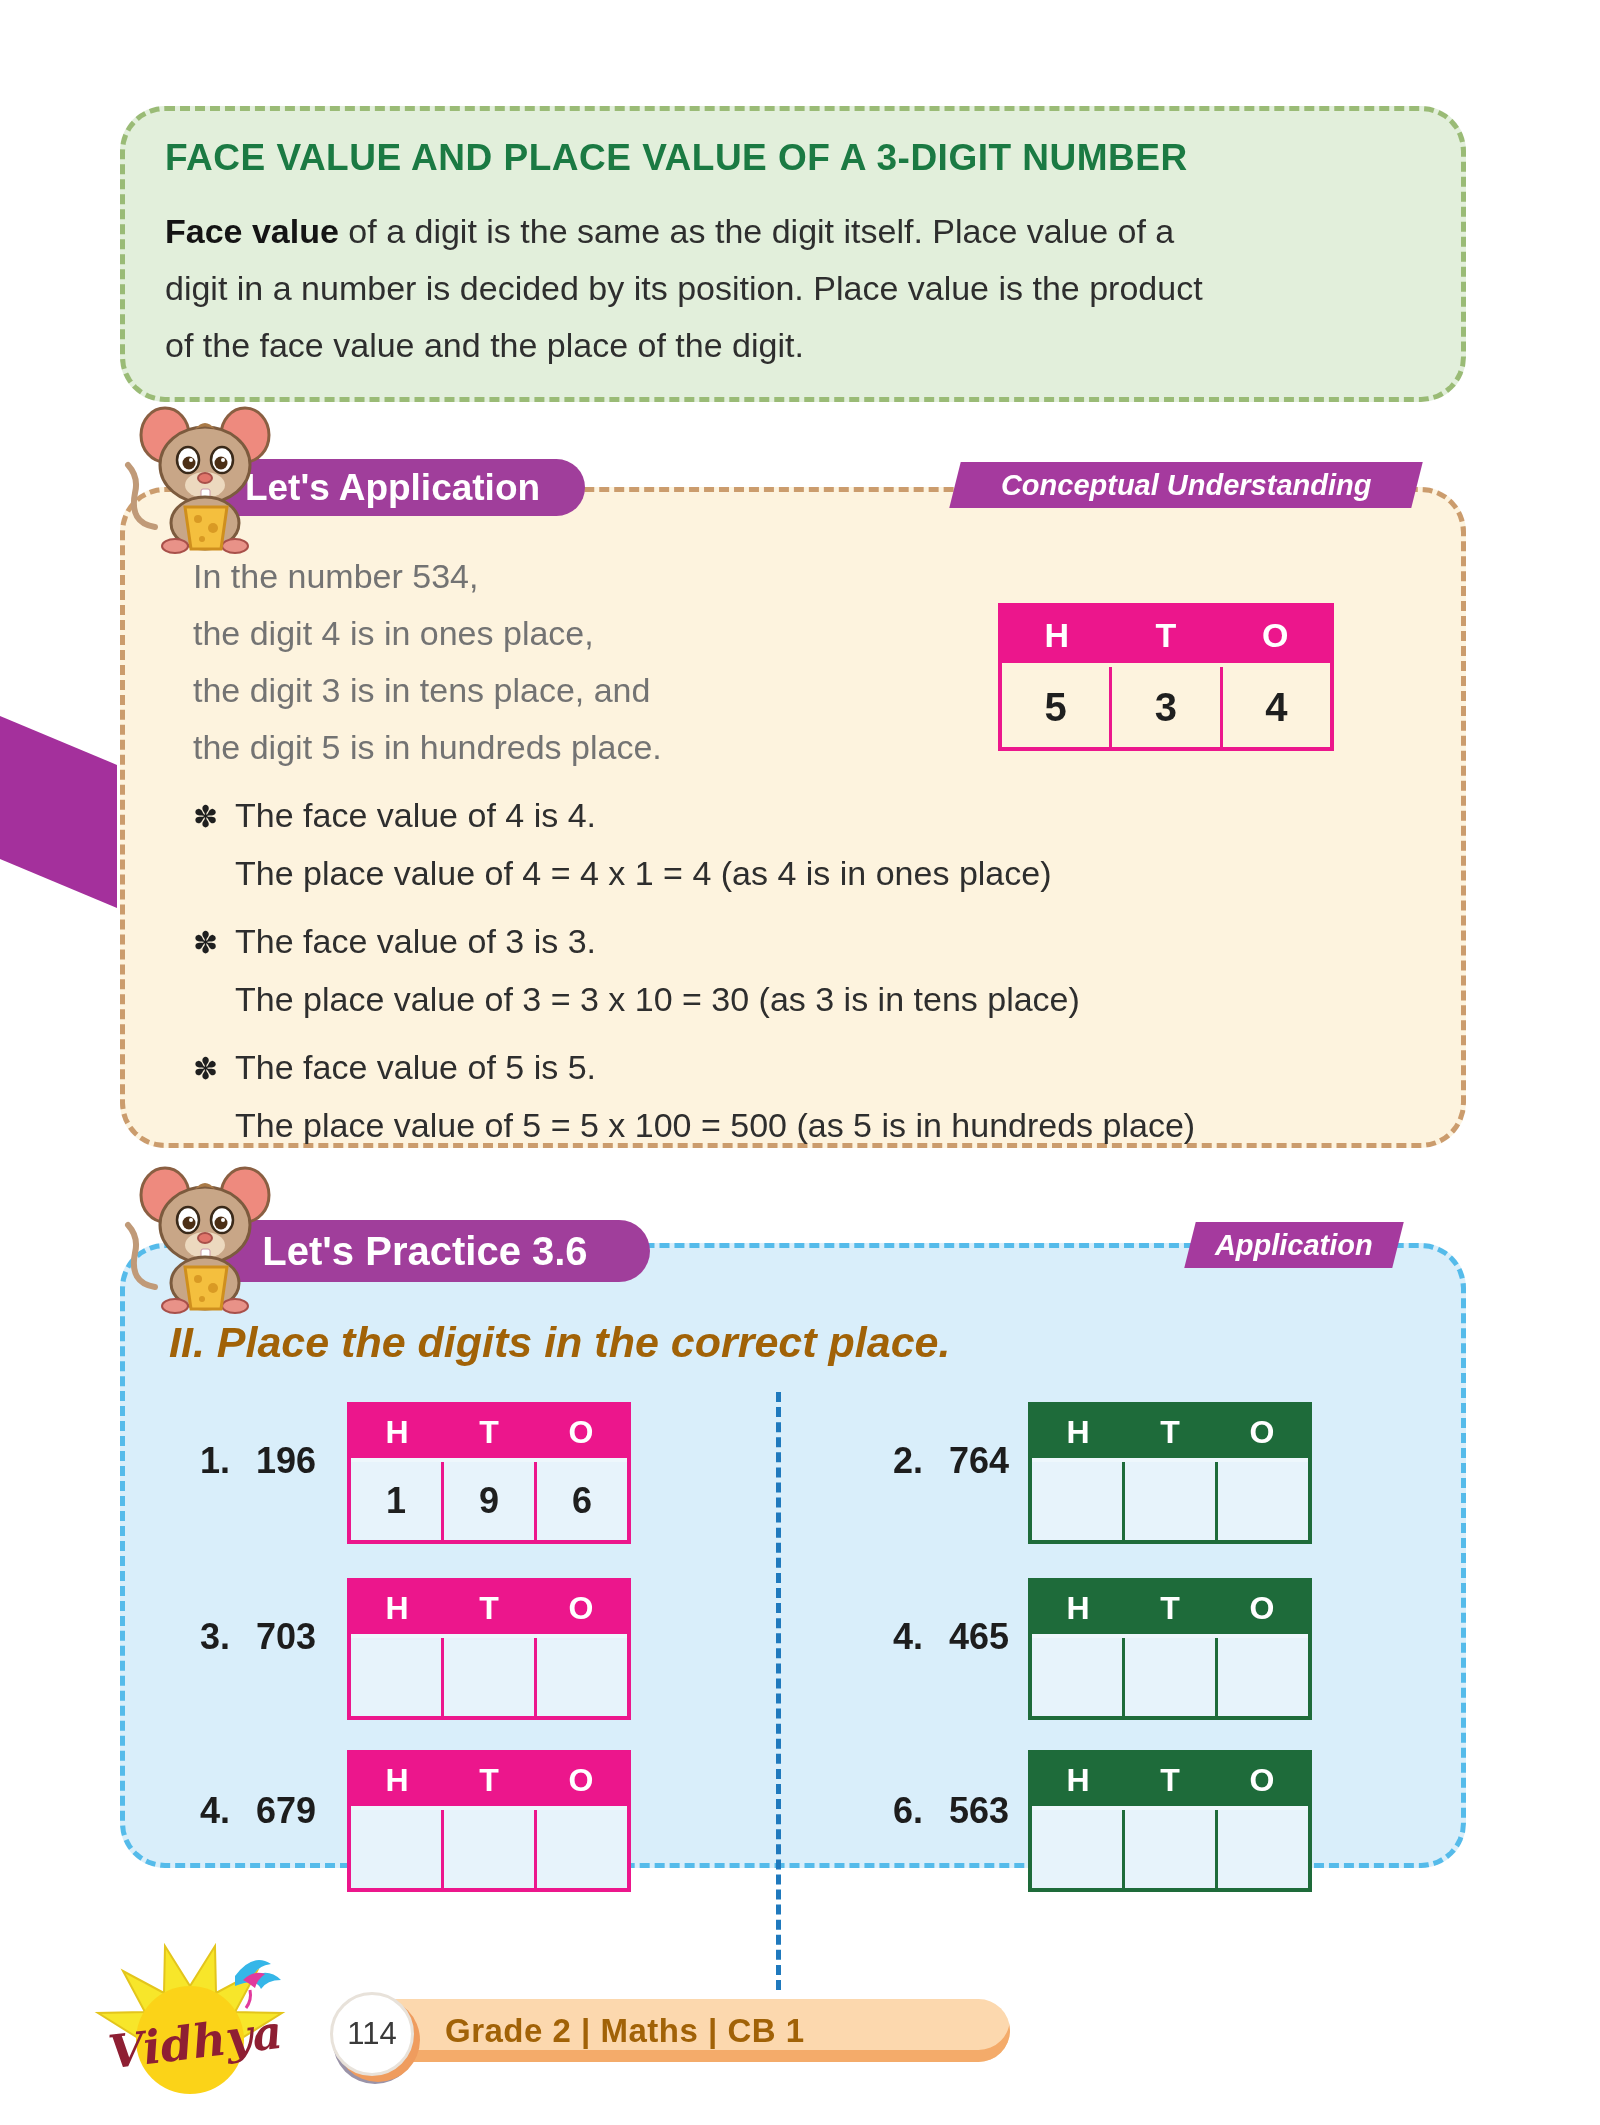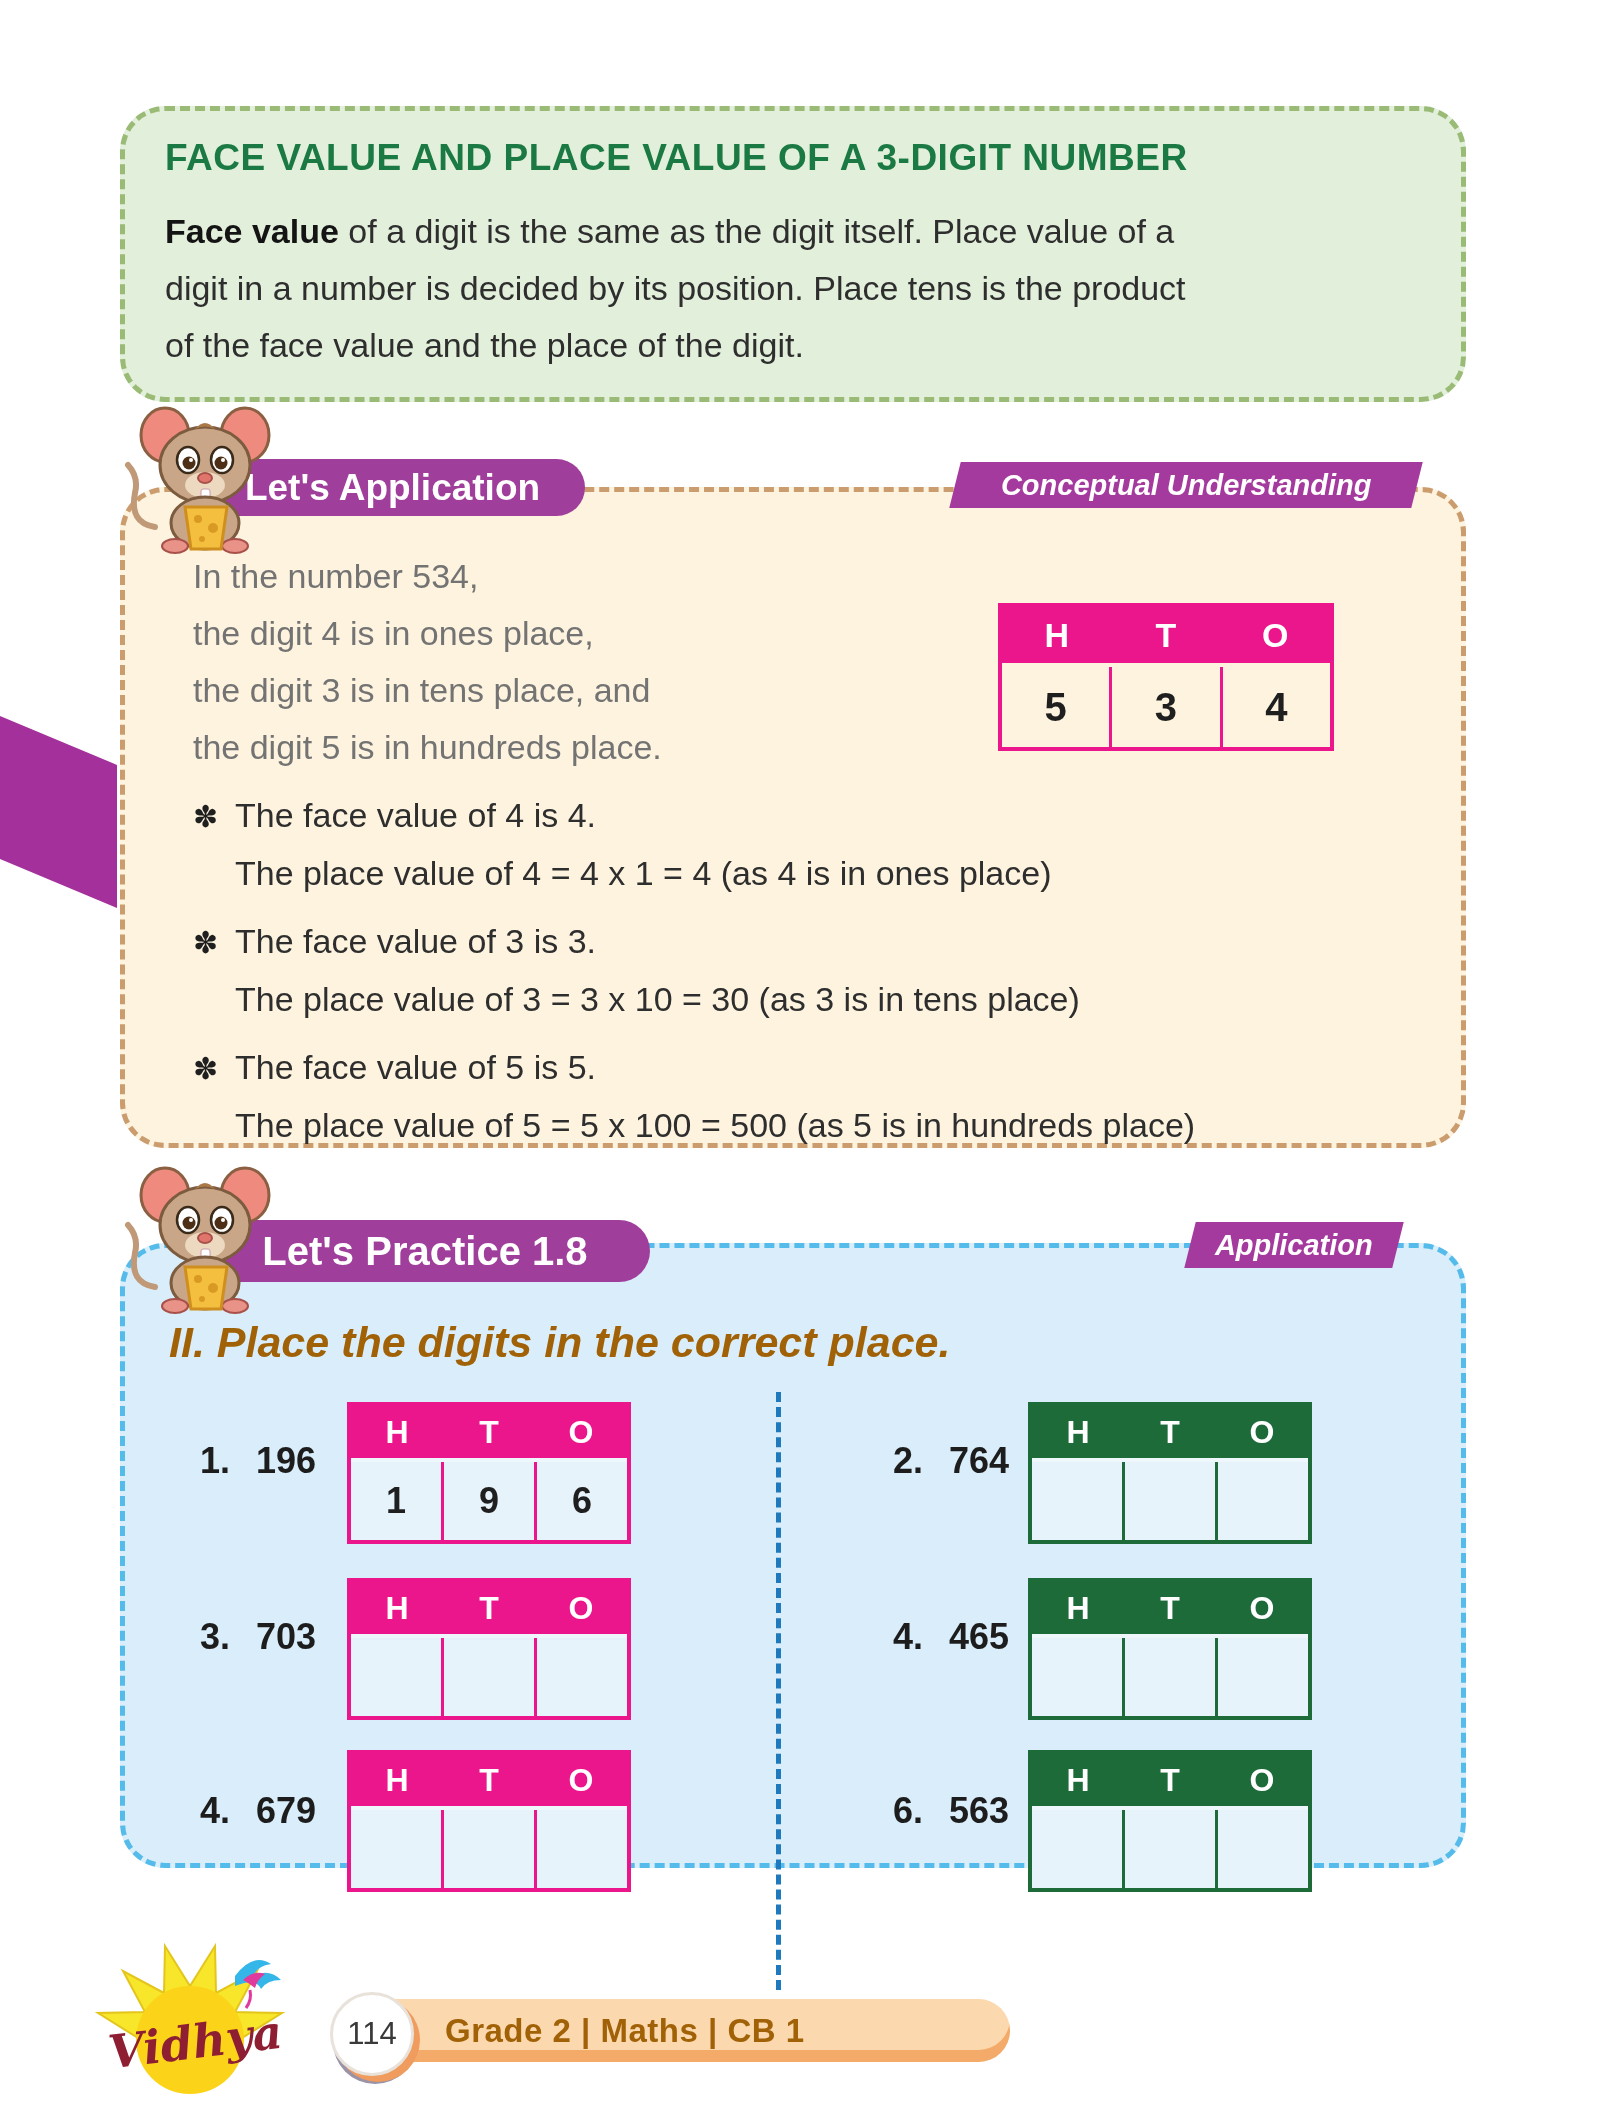--- a/index.html
+++ b/index.html
@@ -111,21 +111,21 @@
     font-size:31px;color:#3a3a3a;
   }
   .logo{left:85px;top:1938px;width:230px;height:160px;z-index:3;}
 </style>
 </head>
 <body>
 
 <div class="abs intro-box">
   <div class="intro-title">FACE VALUE AND PLACE VALUE OF A 3-DIGIT NUMBER</div>
   <div class="intro-line"><b>Face value</b><span> of a digit is the same as the digit itself. Place value of a</span></div>
-  <div class="intro-line">digit in a number is decided by its position. Place tens is the product</div>
+  <div class="intro-line">digit in a number is decided by its position. Place value is the product</div>
   <div class="intro-line">of the face value and the place of the digit.</div>
 </div>
 
 <div class="abs understand-box">
   <div class="u-line">In the number 534,</div>
   <div class="u-line">the digit 4 is in ones place,</div>
   <div class="u-line">the digit 3 is in tens place, and</div>
   <div class="u-line">the digit 5 is in hundreds place.</div>
 
   <div class="bgroup">
@@ -217,21 +217,21 @@
   <ellipse cx="90" cy="118" rx="34" ry="26" fill="#c8a687" stroke="#7c5b3e" stroke-width="3"></ellipse>
   <ellipse cx="60" cy="141" rx="13" ry="7" fill="#e89288" stroke="#a8504a" stroke-width="2"></ellipse>
   <ellipse cx="120" cy="141" rx="13" ry="7" fill="#e89288" stroke="#a8504a" stroke-width="2"></ellipse>
   <path d="M70 102 L112 102 L106 144 L76 144 Z" fill="#f4bf3e" stroke="#cf8f1e" stroke-width="3"></path>
   <circle cx="83" cy="114" r="4" fill="#d99a24"></circle>
     <circle cx="98" cy="123" r="5" fill="#d99a24"></circle>
     <circle cx="87" cy="134" r="3" fill="#d99a24"></circle>
 </svg>
 
 <div class="abs banner banner2">
-  <span>Let's Practice 1.8</span>
+  <span>Let's Practice 3.6</span>
 </div>
 <div class="abs badge badge2">
   <span>Application</span>
 </div>
 
 <div class="abs practice-heading">II. Place the digits in the correct place.</div>
 <div class="abs divider"></div>
 
 <div class="plabel" style="left:200px;top:1440px;"><span>1.</span><span class="pval">196</span></div>
 <div class="hto pink hto-practice" style="left:347px;top:1402px;">

